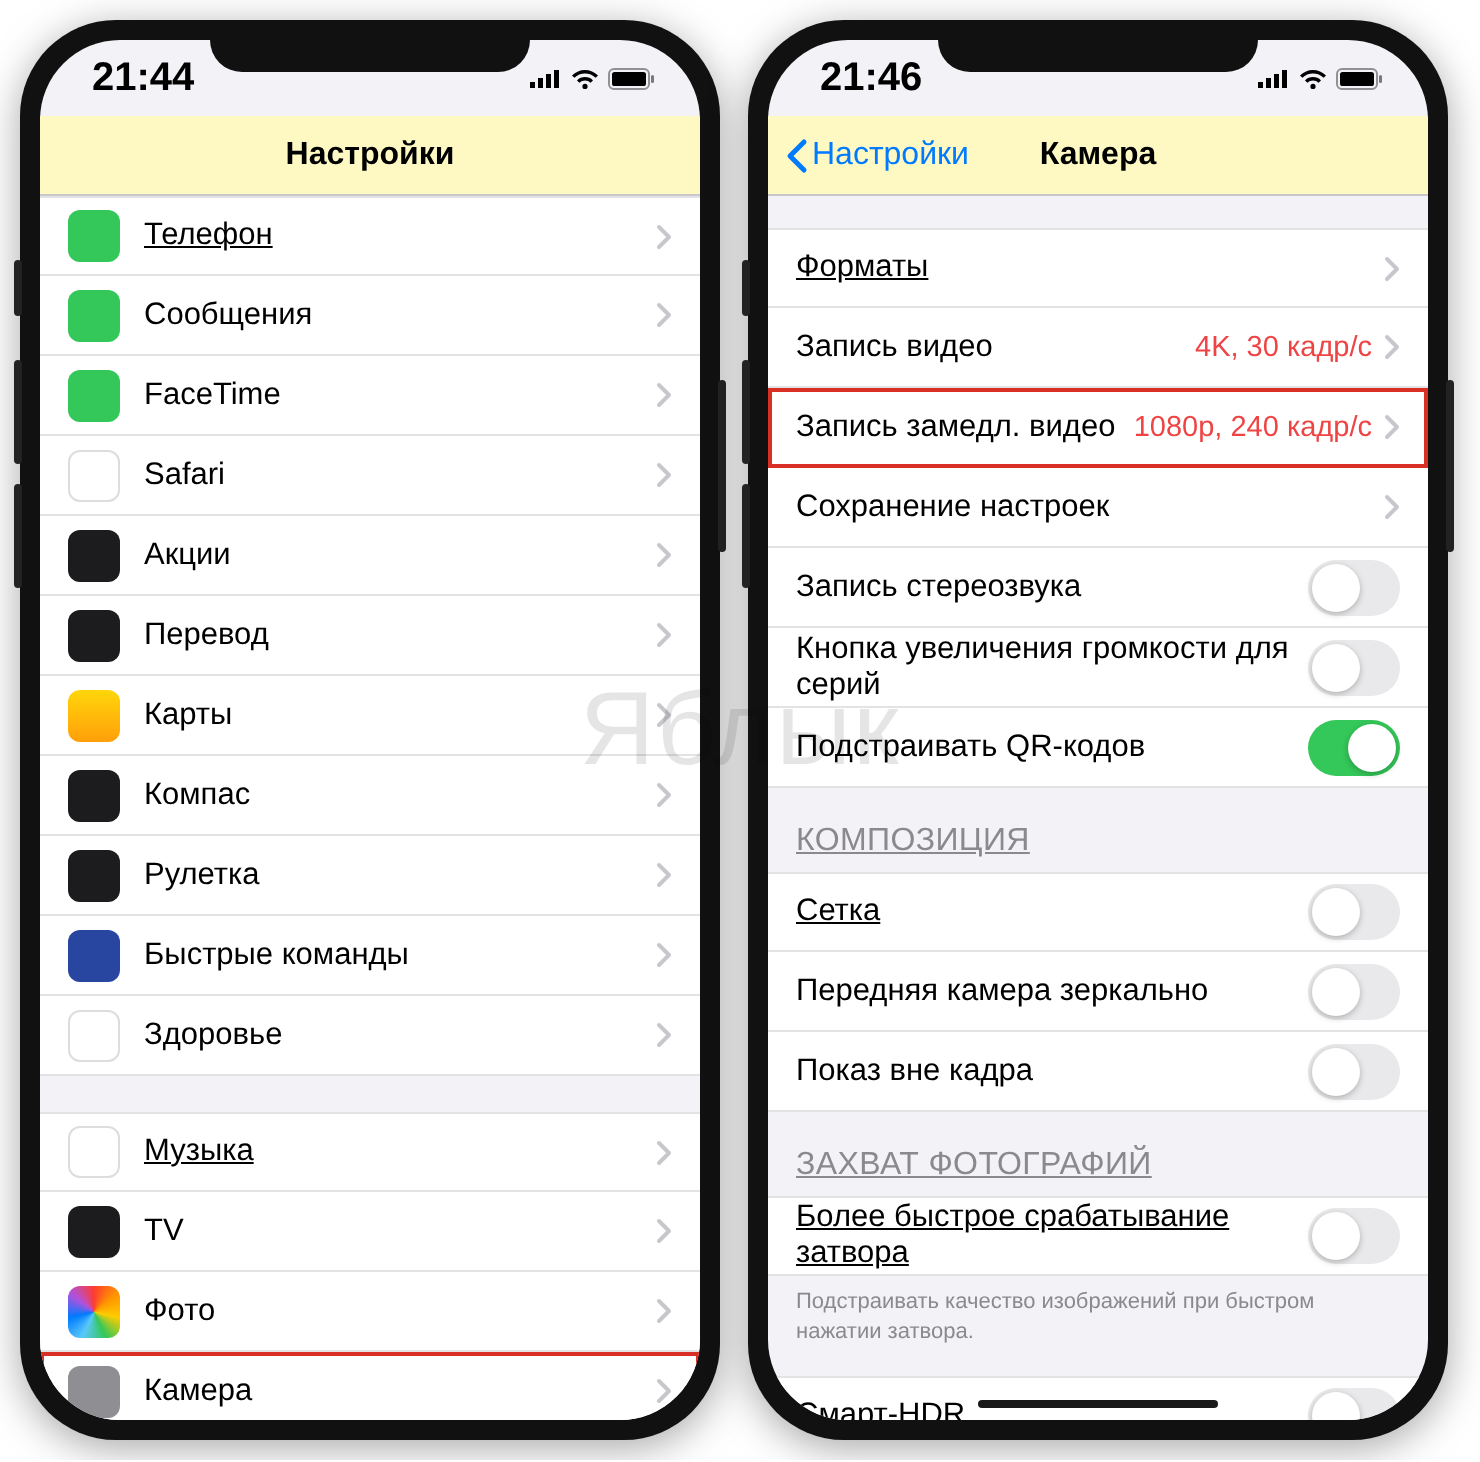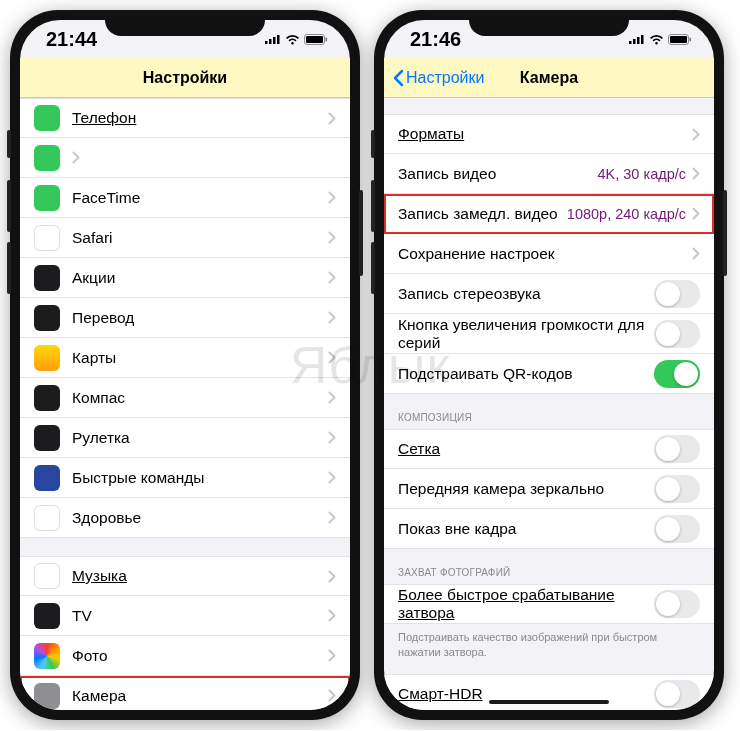--- a/index.html
+++ b/index.html
@@ -85,25 +85,26 @@
     display: flex;
     align-items: center;
     color: #007aff;
     font-size: 16px;
   }
   .nav-back svg { margin-right: 2px; }
   .content { flex:1; overflow-y:auto; }
   .group { margin-top: 0; }
   .group + .group { margin-top: 18px; }
   .group-header {
-    font-size: 10px;
+    font-size: 16px;
     color: #8a8a8e;
     padding: 18px 14px 6px;
     text-transform: uppercase;
     letter-spacing: 0.2px;
+    text-decoration: underline;
   }
   .group-footer {
     font-size: 11px;
     color: #8a8a8e;
     padding: 6px 14px 2px;
     line-height: 1.35;
   }
   .row {
     background: #fff;
     min-height: 40px;
@@ -118,21 +119,21 @@
   .row.highlight { outline: 2px solid #d93025; outline-offset: -2px; z-index:2; }
   .row .app-icon {
     width: 26px; height: 26px;
     border-radius: 6px;
     margin-right: 12px;
     flex-shrink: 0;
     display:flex; align-items:center; justify-content:center;
     font-size:14px; color:#fff;
   }
   .row .label { flex: 1; color:#000; }
-  .row .value { color: #701a75; font-size: 14.5px; margin-right: 6px; }
+  .row .value { color: #ef4444; font-size: 14.5px; margin-right: 6px; }
   .row .chevron { color: #c7c7cc; flex-shrink:0; }
   .toggle {
     width: 46px; height: 28px;
     border-radius: 14px;
     background: #e9e9eb;
     position: relative;
     flex-shrink:0;
   }
   .toggle.on { background: #34c759; }
   .toggle .knob {
@@ -196,20 +197,21 @@
       <div class="group" id="p1g1">
           <div class="row">
     <div class="app-icon bg-green"></div>
     <span class="label">Телефон</span>
     <svg class="chevron" width="8" height="13" viewBox="0 0 8 13">
               <path d="M1.5 1.5 L6.5 6.5 L1.5 11.5" stroke="#c7c7cc" stroke-width="2" fill="none" stroke-linecap="round" stroke-linejoin="round"></path>
             </svg>
           </div>
           <div class="row">
     <div class="app-icon bg-green"></div>
+    <span class="label">Сообщения</span>
     <svg class="chevron" width="8" height="13" viewBox="0 0 8 13">
               <path d="M1.5 1.5 L6.5 6.5 L1.5 11.5" stroke="#c7c7cc" stroke-width="2" fill="none" stroke-linecap="round" stroke-linejoin="round"></path>
             </svg>
           </div>
           <div class="row">
     <div class="app-icon bg-green"></div>
     <span class="label">FaceTime</span>
     <svg class="chevron" width="8" height="13" viewBox="0 0 8 13">
               <path d="M1.5 1.5 L6.5 6.5 L1.5 11.5" stroke="#c7c7cc" stroke-width="2" fill="none" stroke-linecap="round" stroke-linejoin="round"></path>
             </svg>

